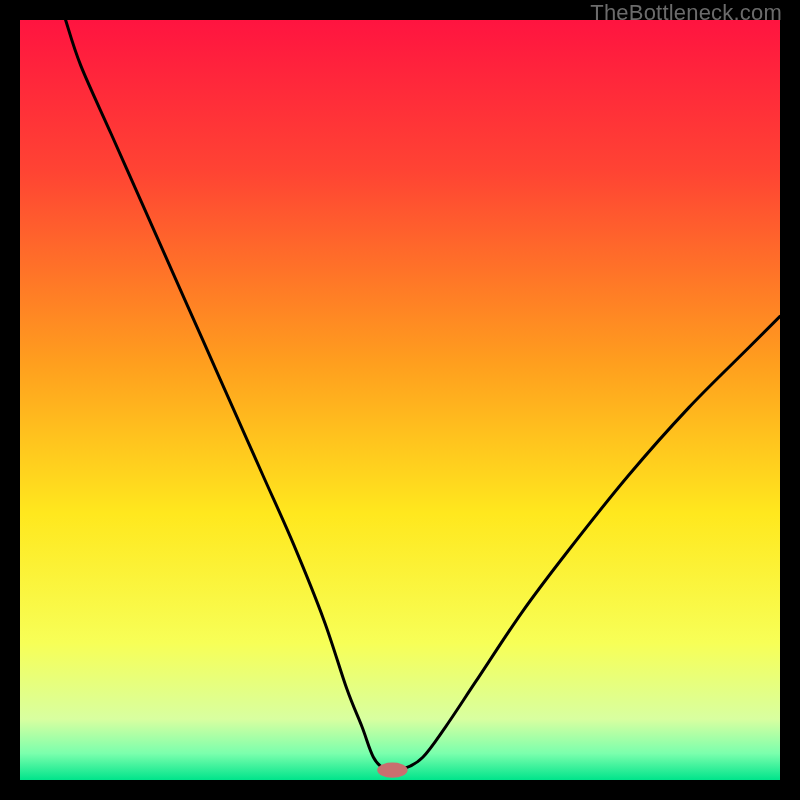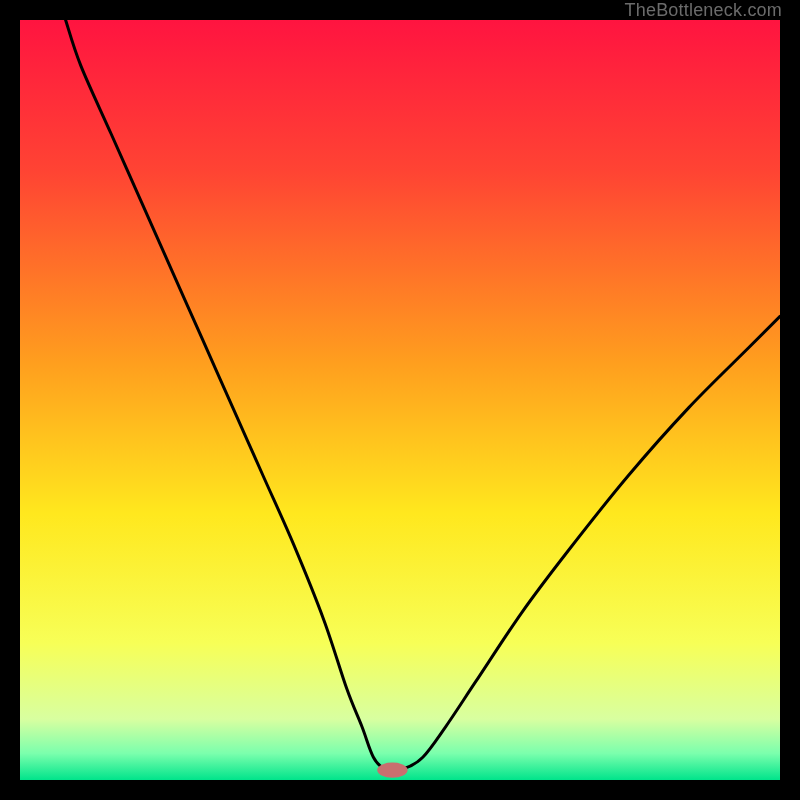--- a/index.html
+++ b/index.html
@@ -24,21 +24,21 @@
     left: 0;
     top: 0;
     width: 760px;
     height: 760px;
   }
   .watermark {
     position: absolute;
     top: 0px;
     right: 18px;
     color: #6b6b6b;
-    font-size: 18px;
+    font-size: 22px;
     font-weight: 500;
     letter-spacing: 0.2px;
     user-select: none;
   }
   svg {
     display: block;
   }
 </style>
 </head>
 <body>

